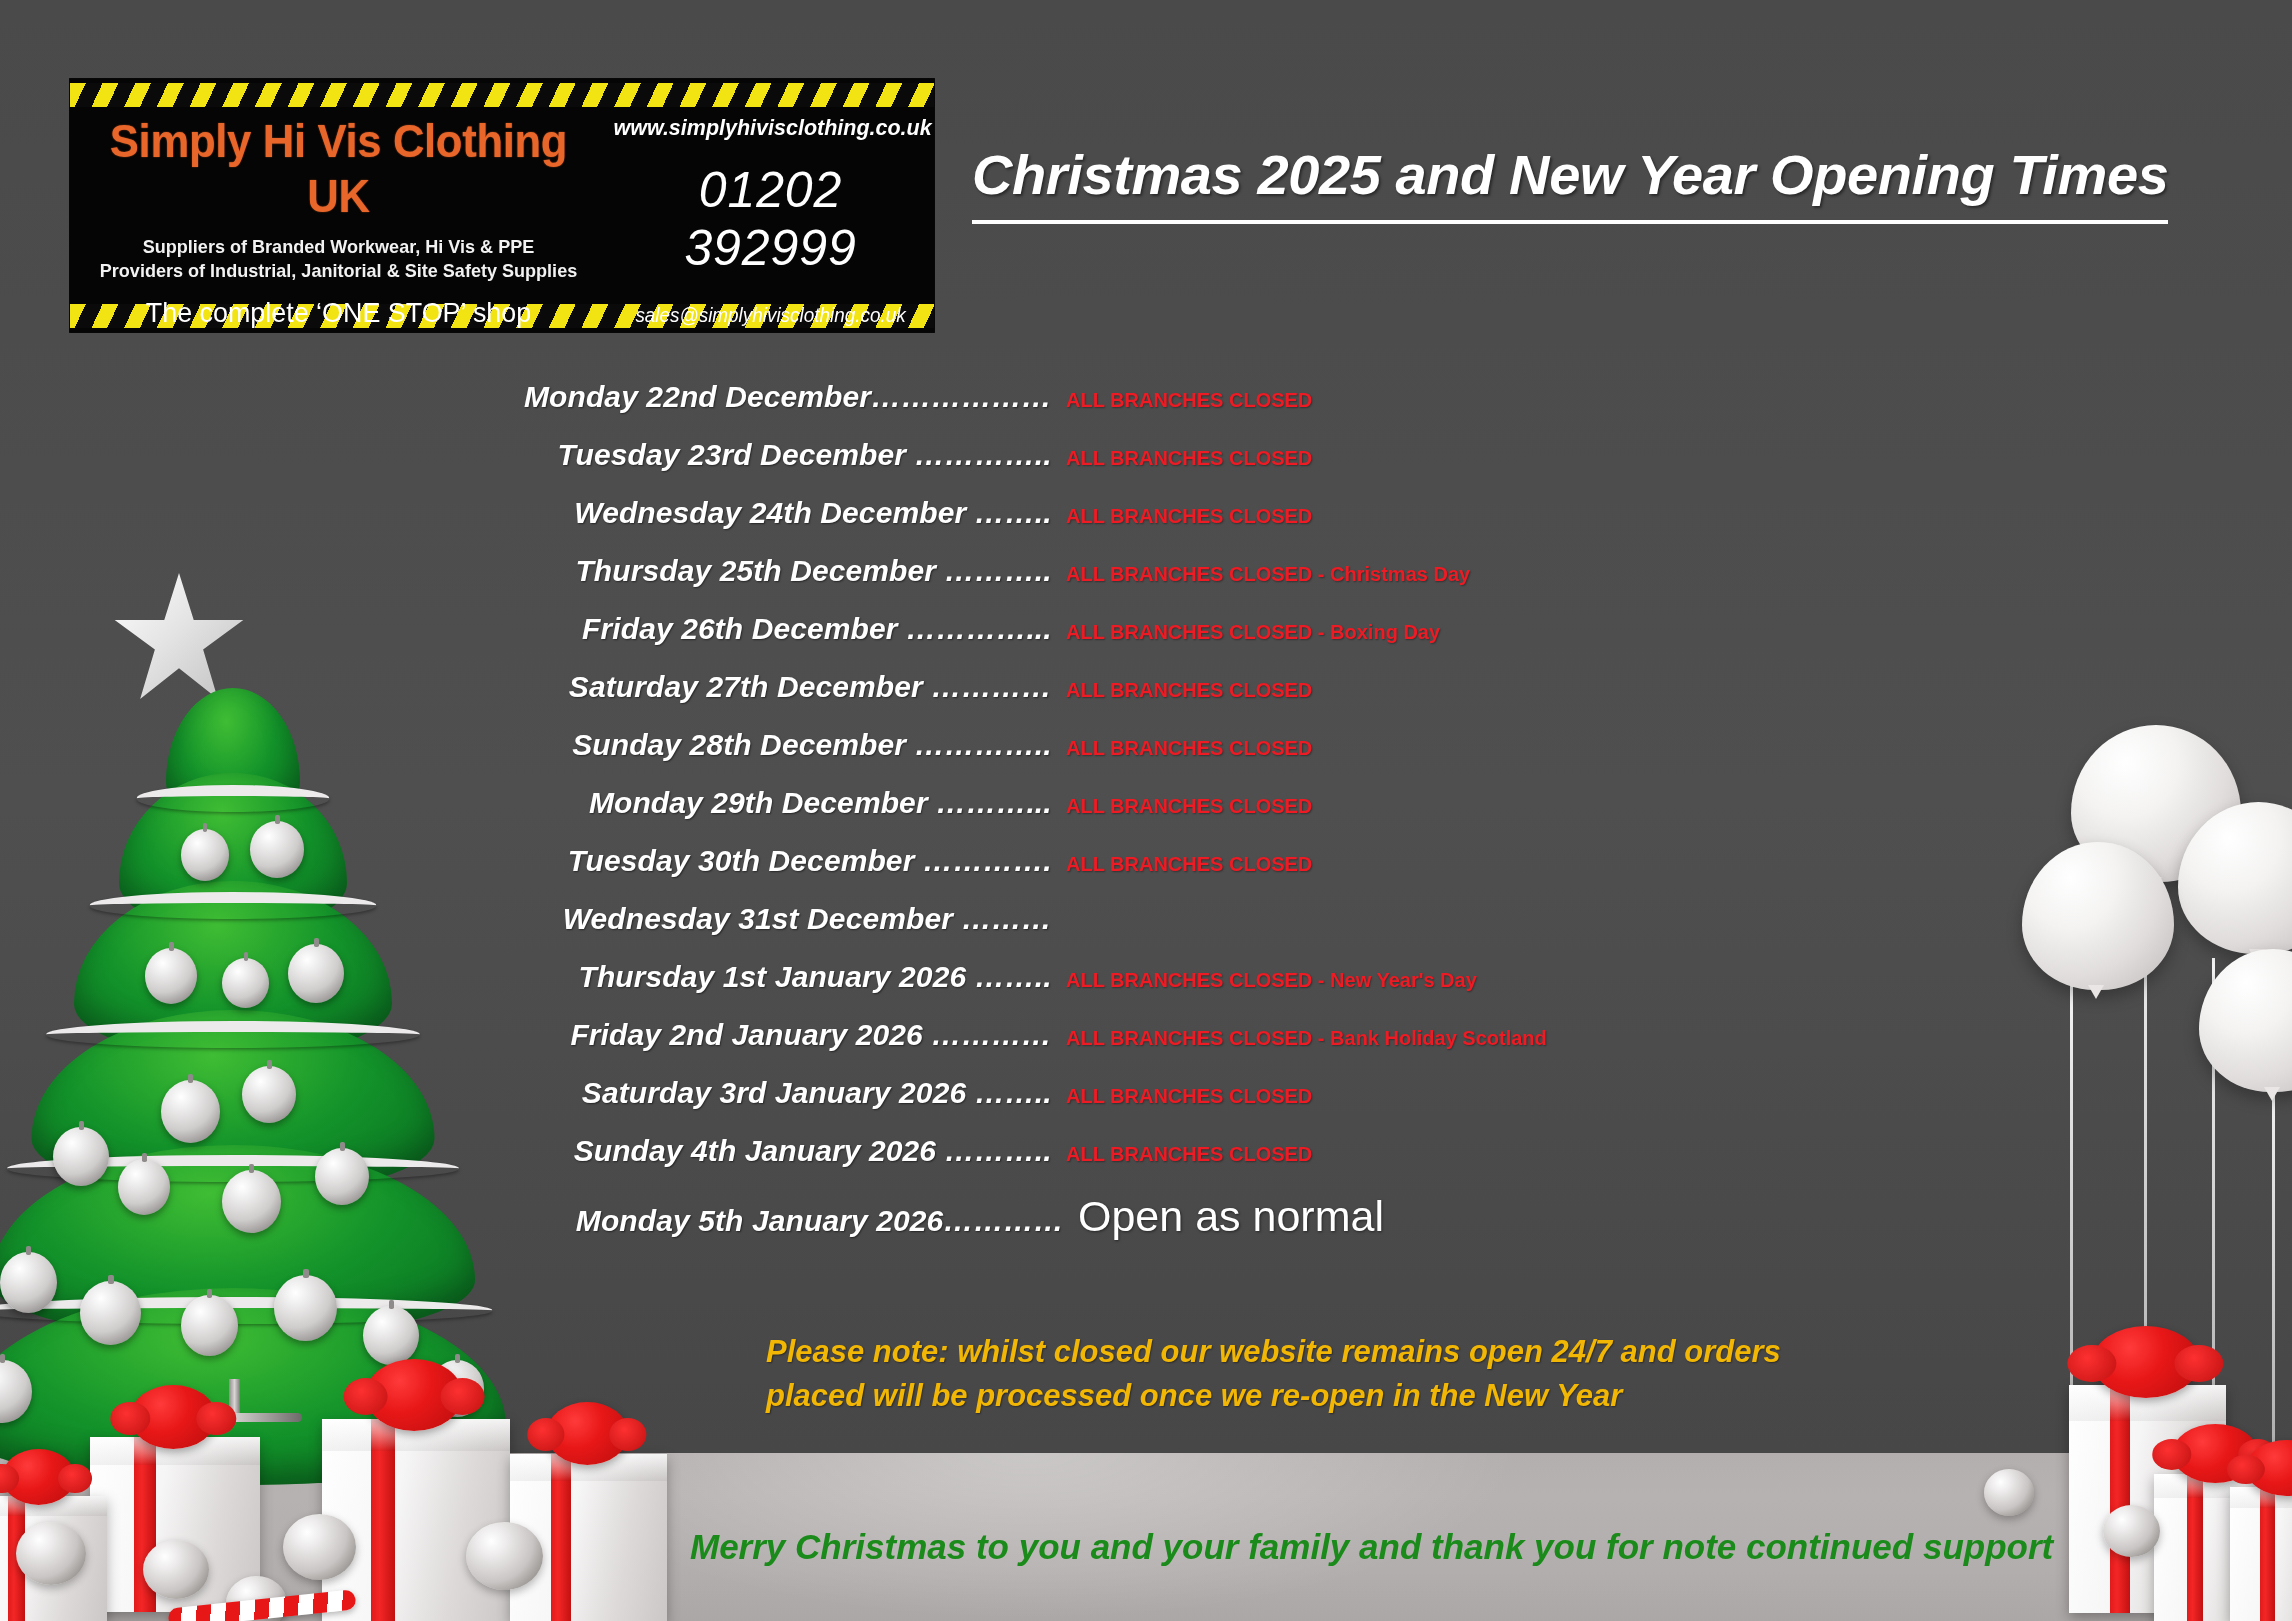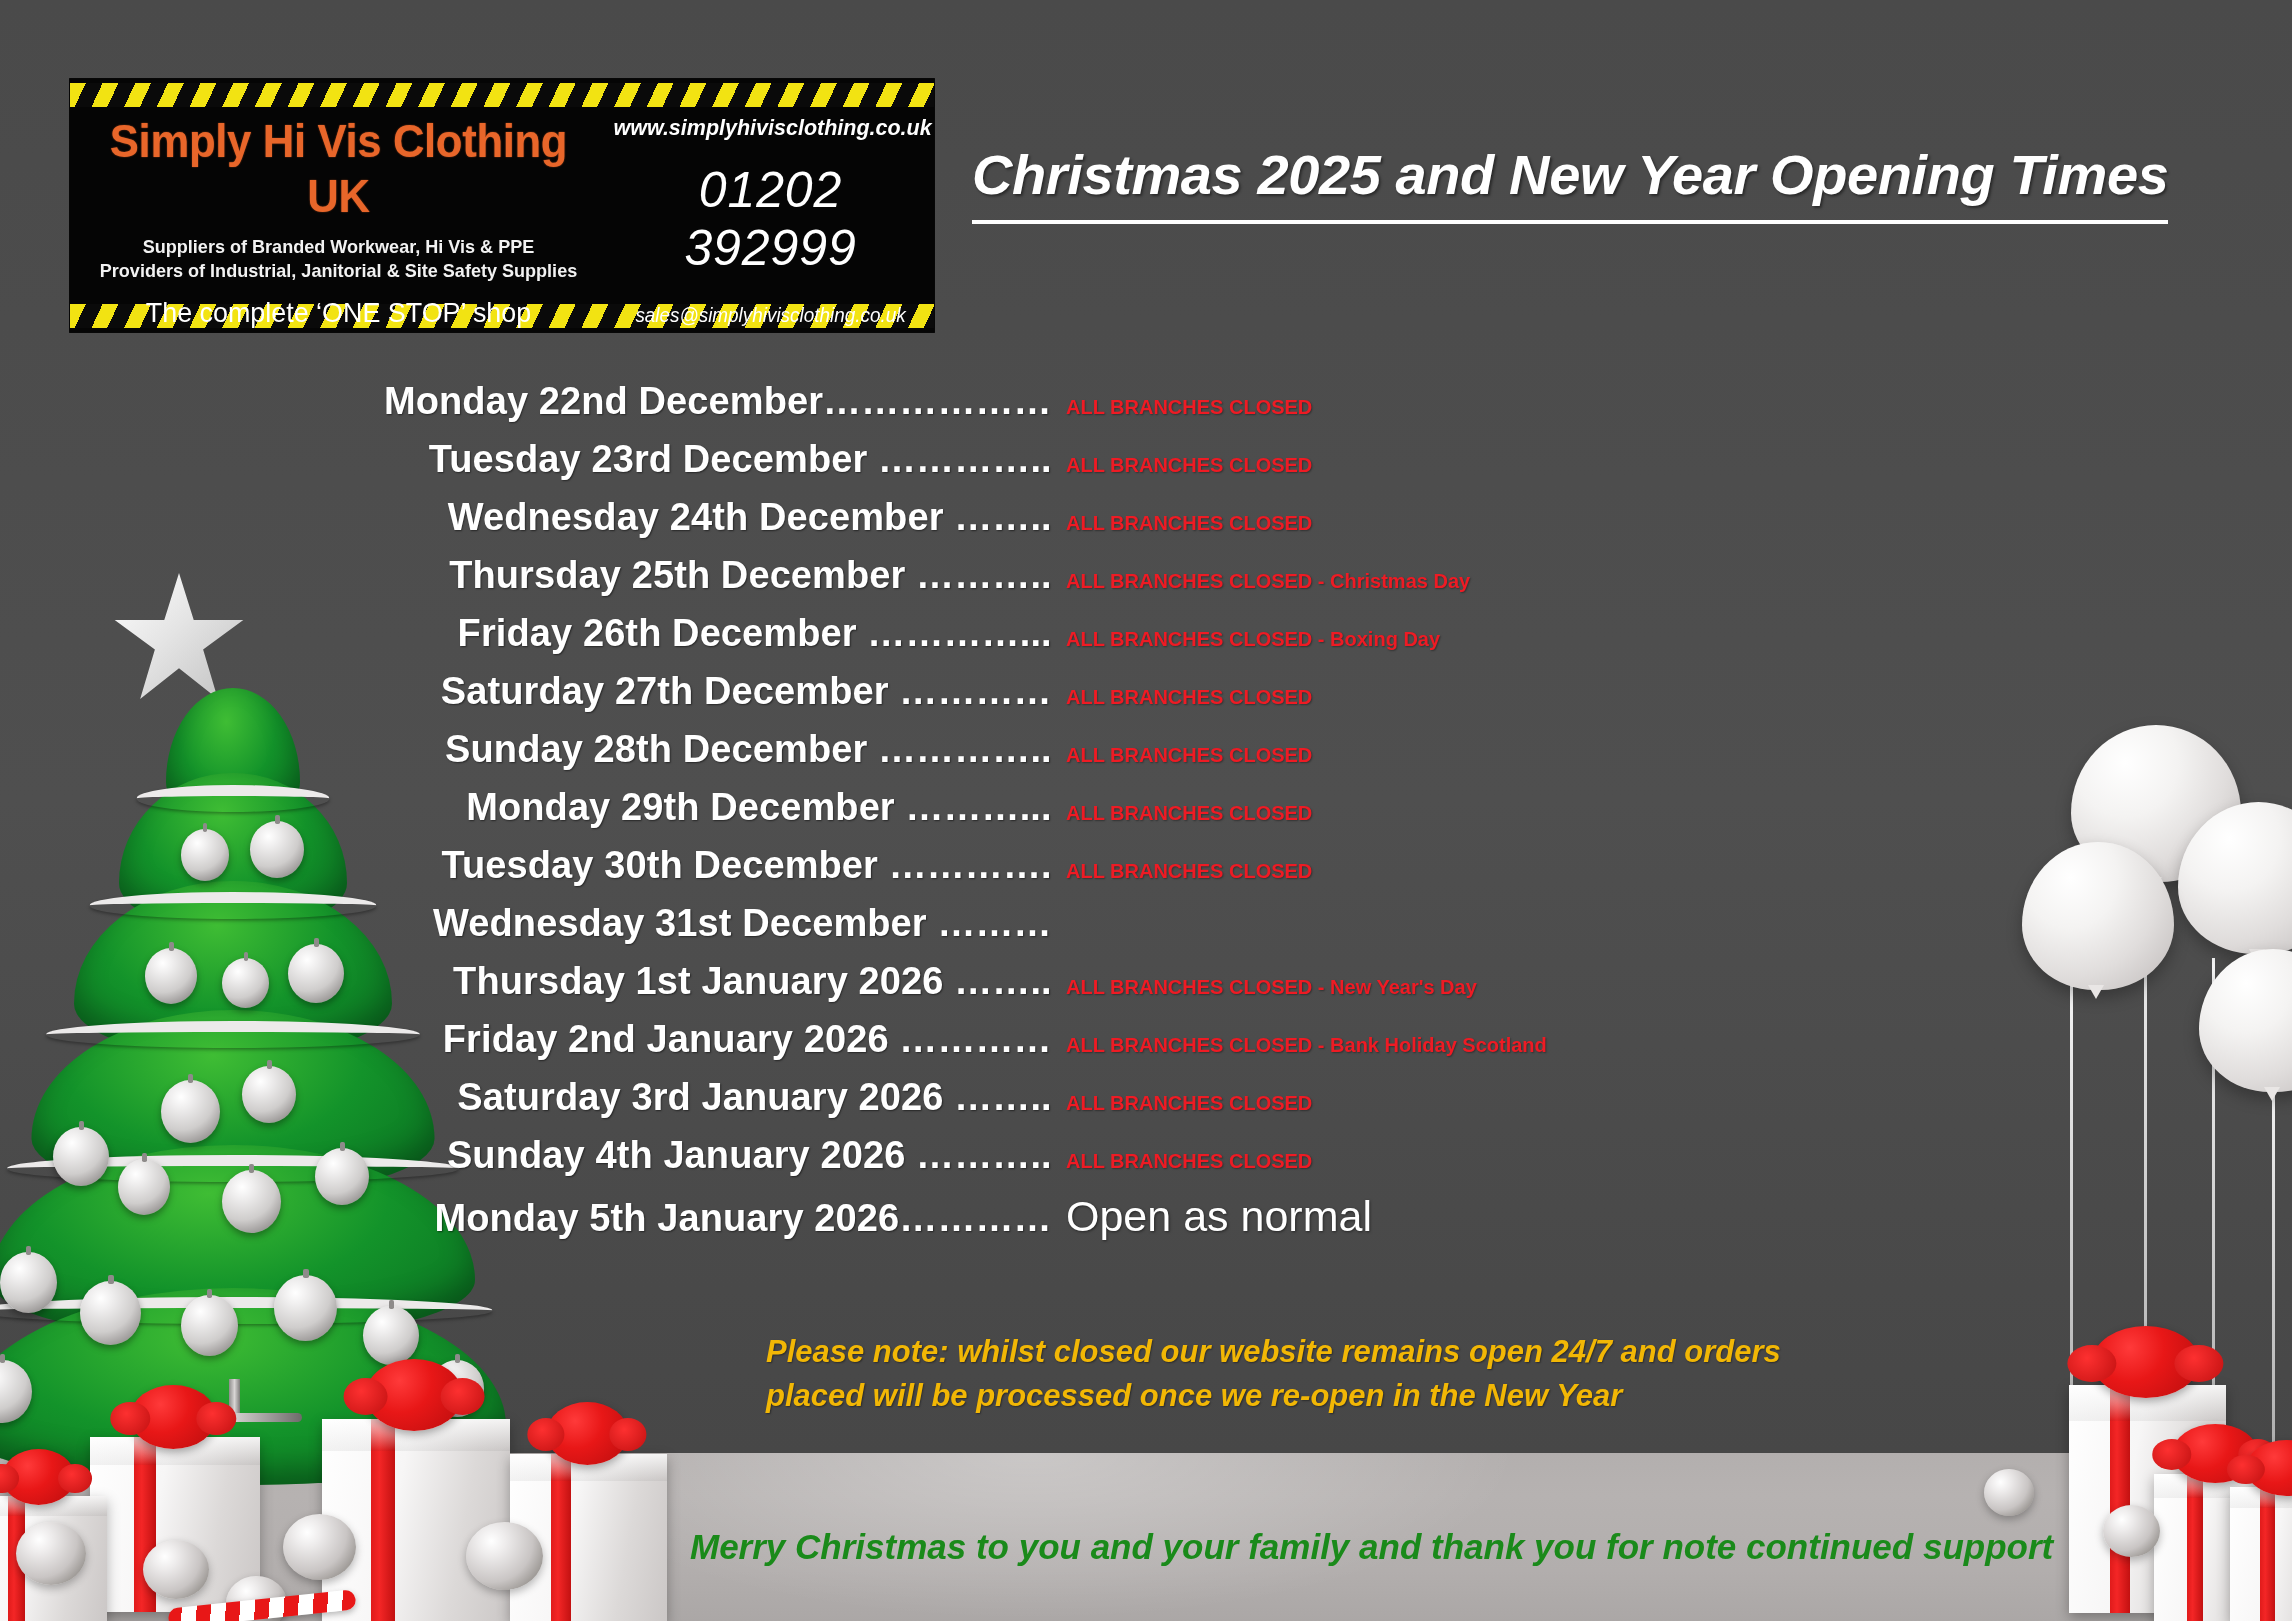--- a/index.html
+++ b/index.html
@@ -111,42 +111,43 @@
   .row {
     display: flex;
     align-items: baseline;
     height: 58px;
   }
   .row .day {
     width: 1066px;
     text-align: right;
     padding-right: 14.3px;
     color: #ffffff;
-    font-size: 38px;
+    font-size: 30px;
     font-weight: 700;
     font-family: "Liberation Sans Narrow", "Liberation Sans", sans-serif;
     white-space: nowrap;
     letter-spacing: 0.1px;
     text-shadow: 0.9px 0.9px 1.8px rgba(0,0,0,.5);
+    font-style: italic;
   }
   .row .status {
     color: #ee1b24;
     font-size: 20px;
     font-weight: 700;
     font-family: "Liberation Sans Narrow", "Liberation Sans", sans-serif;
     white-space: nowrap;
     text-shadow: 0.9px 0.9px 1.8px rgba(0,0,0,.35);
   }
   .row.open .status {
     color: #ffffff;
     font-size: 43px;
     font-weight: 500;
     text-shadow: 0.9px 0.9px 2.7px rgba(0,0,0,.5);
   }
-  .row.open { height: 70px; }
+  .row.open { height: 70px; padding-left: 12px; }
 
   
   .note {
     position: absolute;
     left: 766px; top: 1330px;
     width: 1164px;
     color: #f2b705;
     font-size: 31px;
     font-weight: 700;
     font-style: italic;

